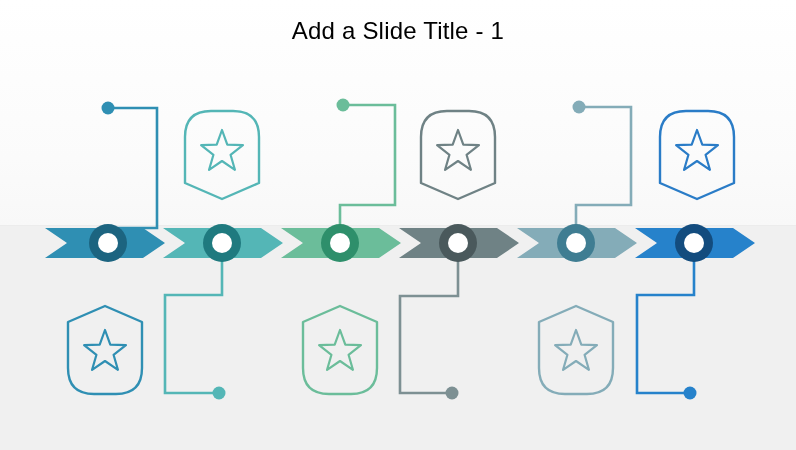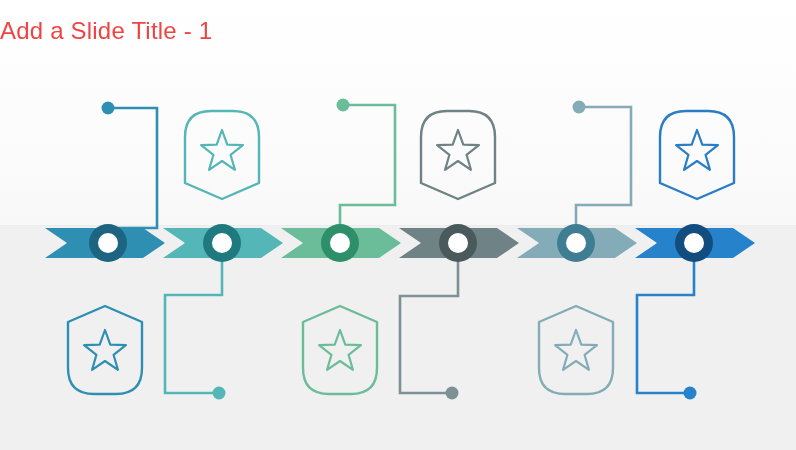--- a/index.html
+++ b/index.html
@@ -27,24 +27,24 @@
   }
   .band-top-fade{
     position:absolute;
     left:0;right:0;top:0;height:225px;
     background:linear-gradient(180deg,#ffffff 0%,#fbfbfb 70%,#f8f8f8 100%);
   }
   .title{
     position:absolute;
     left:0;right:0;
     top:16px;
-    text-align:left;
+    text-align:center;
     font-size:24px;
     line-height:30px;
-    color:#ef4444;
+    color:#000000;
     font-weight:400;
     letter-spacing:0.2px;
   }
   svg.layer{
     position:absolute;
     left:0;top:0;
     width:796px;height:450px;
   }
 </style>
 </head>

